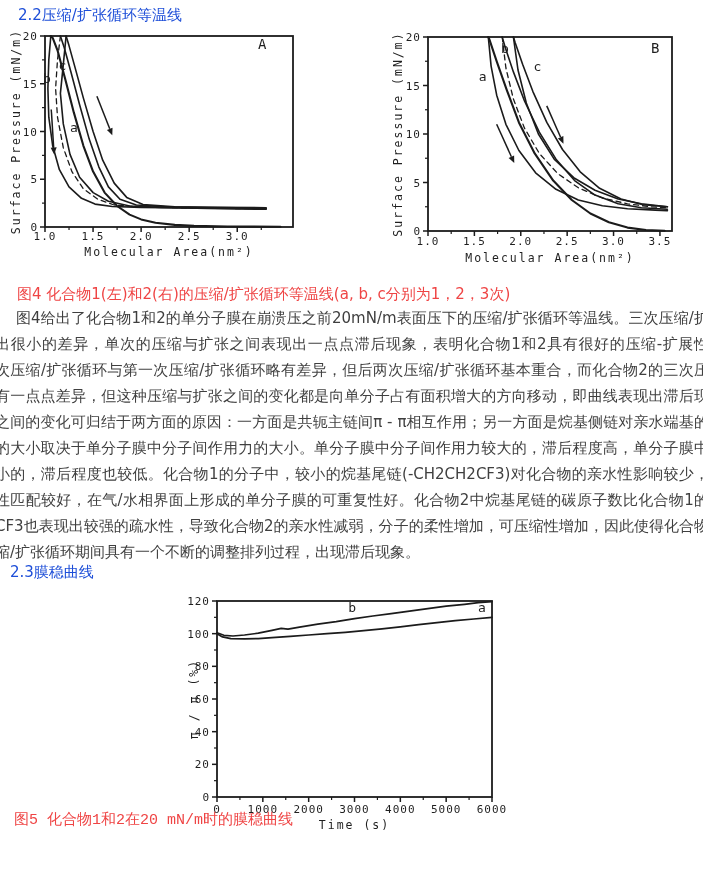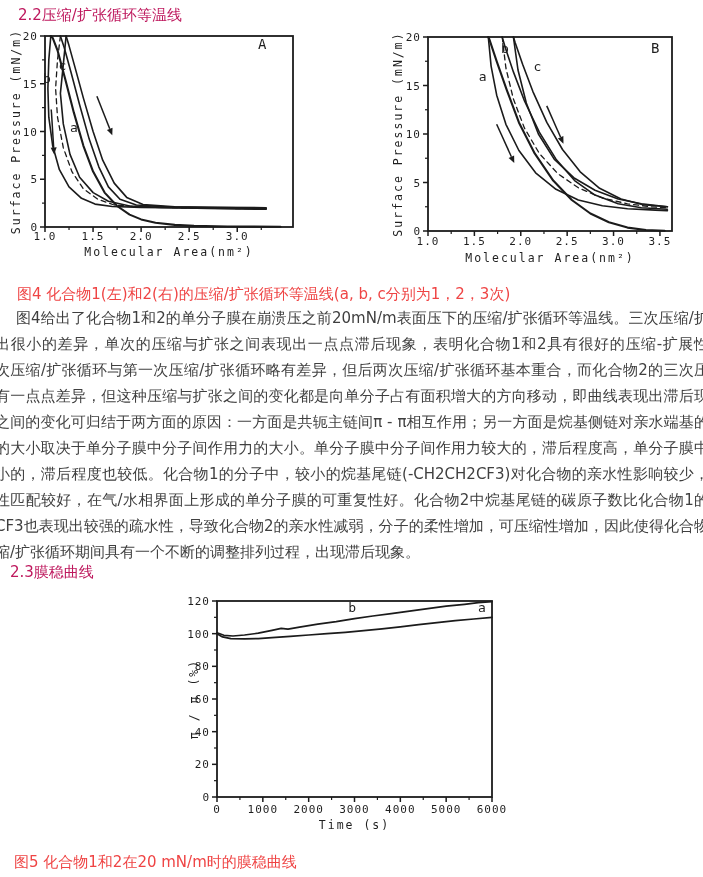--- a/index.html
+++ b/index.html
@@ -2,21 +2,21 @@
 <html><head>
 <meta charset="utf-8">
 <style>
   html,body{margin:0;padding:0;}
   body{
     width:703px;height:877px;position:relative;overflow:hidden;
     background:#ffffff;color:#3c3c3c;
     font-family:"DejaVu Sans","Liberation Sans",sans-serif;
   }
   .abs{position:absolute;}
-  .heading{font-size:15px;white-space:nowrap;color:#be185d;}
+  .heading{font-size:15px;white-space:nowrap;color:#1d4ed8;}
   .caption{font-size:15px;white-space:nowrap;color:#ef4444;}
   .para{width:714px;font-size:15px;line-height:26px;color:#3f3f3f;}
   .para .line{text-align:justify;text-align-last:justify;height:26px;overflow:hidden;}
   .para .line.first{text-indent:21px;}
   .para .line.last{text-align-last:left;}
   svg text{font-family:"DejaVu Sans Mono","Liberation Mono",monospace;fill:#1f1f1f;}
   svg .tick-label{font-size:11px;letter-spacing:1px;}
   svg .axis-title{font-size:11.5px;letter-spacing:2px;}
   svg .panel-letter{font-size:14px;}
   svg .curve-label{font-size:13px;}
@@ -186,13 +186,13 @@
     <line x1="32" y1="58" x2="29" y2="58" stroke="#1b1b1b" stroke-width="1.2"></line>
     <line x1="32" y1="25.333333333333343" x2="29" y2="25.333333333333343" stroke="#1b1b1b" stroke-width="1.2"></line>
     <polyline points="32.0,40.8 38.9,43.3 48.0,44.0 59.5,43.0 73.3,41.2 87.0,38.4 96.2,36.4 103.0,37.1 114.5,35.1 132.8,32.2 151.2,29.7 169.5,26.6 187.8,24.0 206.2,21.6 224.5,19.1 242.8,16.7 261.2,14.2 279.5,12.3 293.3,10.6 307.0,9.7" fill="none" stroke="#1b1b1b" stroke-width="1.7" stroke-linejoin="round" stroke-linecap="round"></polyline>
     <polyline points="32.0,41.7 37.5,44.9 45.8,46.6 59.5,46.9 73.3,46.6 87.0,45.6 105.3,44.4 123.7,43.0 142.0,41.7 160.3,40.4 178.7,38.7 197.0,36.8 215.3,34.8 233.7,32.7 252.0,30.6 270.3,28.6 288.7,27.0 307.0,25.3" fill="none" stroke="#1b1b1b" stroke-width="1.7" stroke-linejoin="round" stroke-linecap="round"></polyline>
     <text x="167.20833333333331" y="19.616666666666674" text-anchor="middle" class="curve-label">b</text>
     <text x="296.9166666666667" y="19.616666666666674" text-anchor="middle" class="curve-label">a</text>
     <text x="169.5" y="237" text-anchor="middle" class="axis-title">Time (s)</text>
     <text x="13" y="107" text-anchor="middle" class="axis-title" transform="rotate(-90 13 107)">π / π (%)</text>
   </svg>
 
-<div class="abs caption" style="left:14px;top:853px;">图5 化合物1和2在20 mN/m时的膜稳曲线</div>
+<div class="abs caption" style="left:14px;top:810px;font-family:Liberation Mono, monospace;">图5 化合物1和2在20 mN/m时的膜稳曲线</div>
 
 </body></html>

